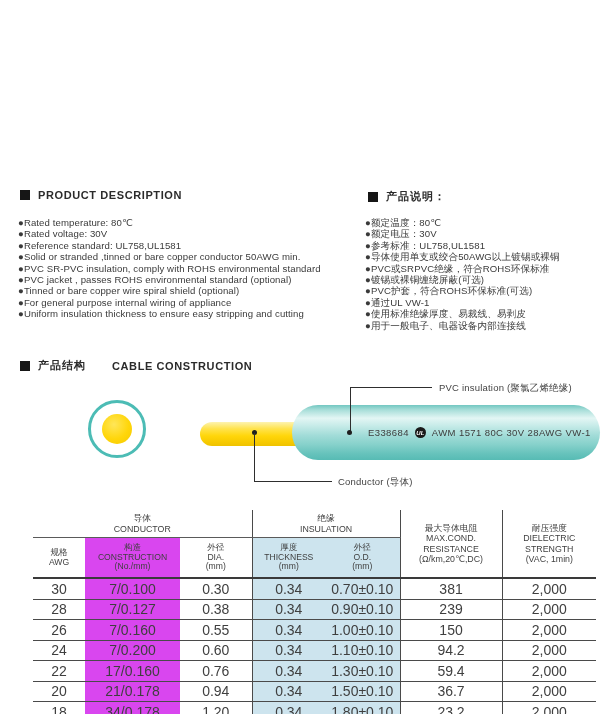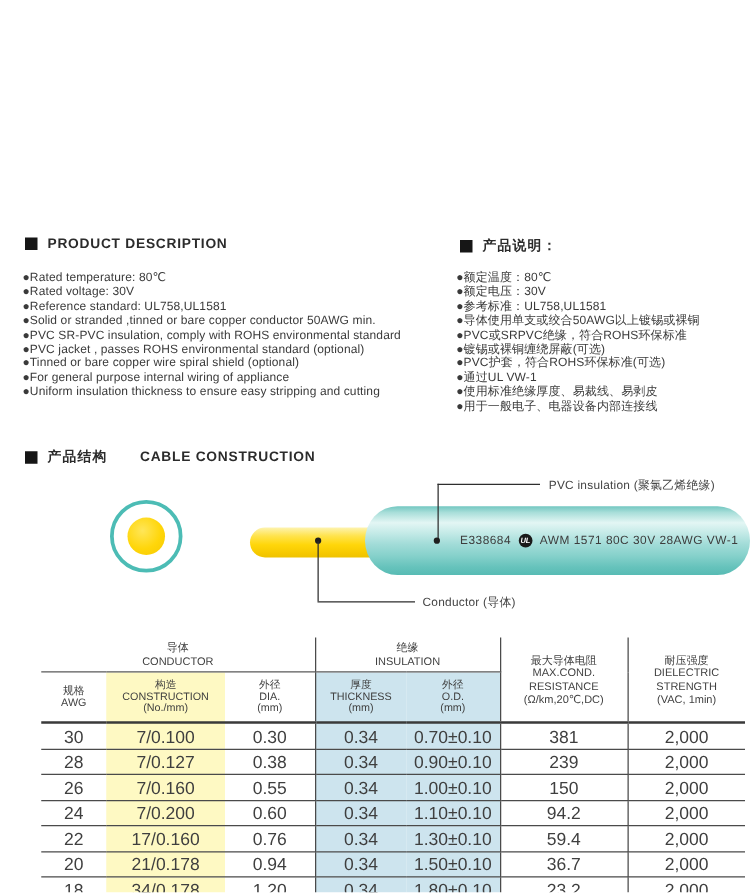--- a/index.html
+++ b/index.html
@@ -37,21 +37,21 @@
   .spec-wrap{position:absolute;left:33px;top:510px;width:563px;}
   table.spec{border-collapse:collapse;table-layout:fixed;width:563px;color:#3f3f3f;}
   table.spec th{font-weight:normal;}
   table.spec th,table.spec td{padding:0;text-align:center;vertical-align:middle;}
   tr.grow th{height:27px;font-size:8.8px;line-height:10.5px;}
   tr.crow th{height:39px;font-size:8.6px;line-height:9.8px;}
   tbody.data td{height:19.5px;font-size:14px;border-bottom:1.5px solid #4a4a4a;}
   .u-group{border-bottom:1px solid #5a5a5a;}
   .u-head{border-bottom:2px solid #3a3a3a !important;}
   .vline{border-right:1.5px solid #4a4a4a;}
-  .bg-yellow{background:#fef9c3;}
+  .bg-yellow{background:#d946ef;}
   .bg-blue{background:#cde4ee;}
   .hl span{display:block;}
 </style>
 </head>
 <body>
 
 <div class="page">
 
   <div class="sec-head" style="left:20px;top:189px;">
     <span class="sec-square"></span>

